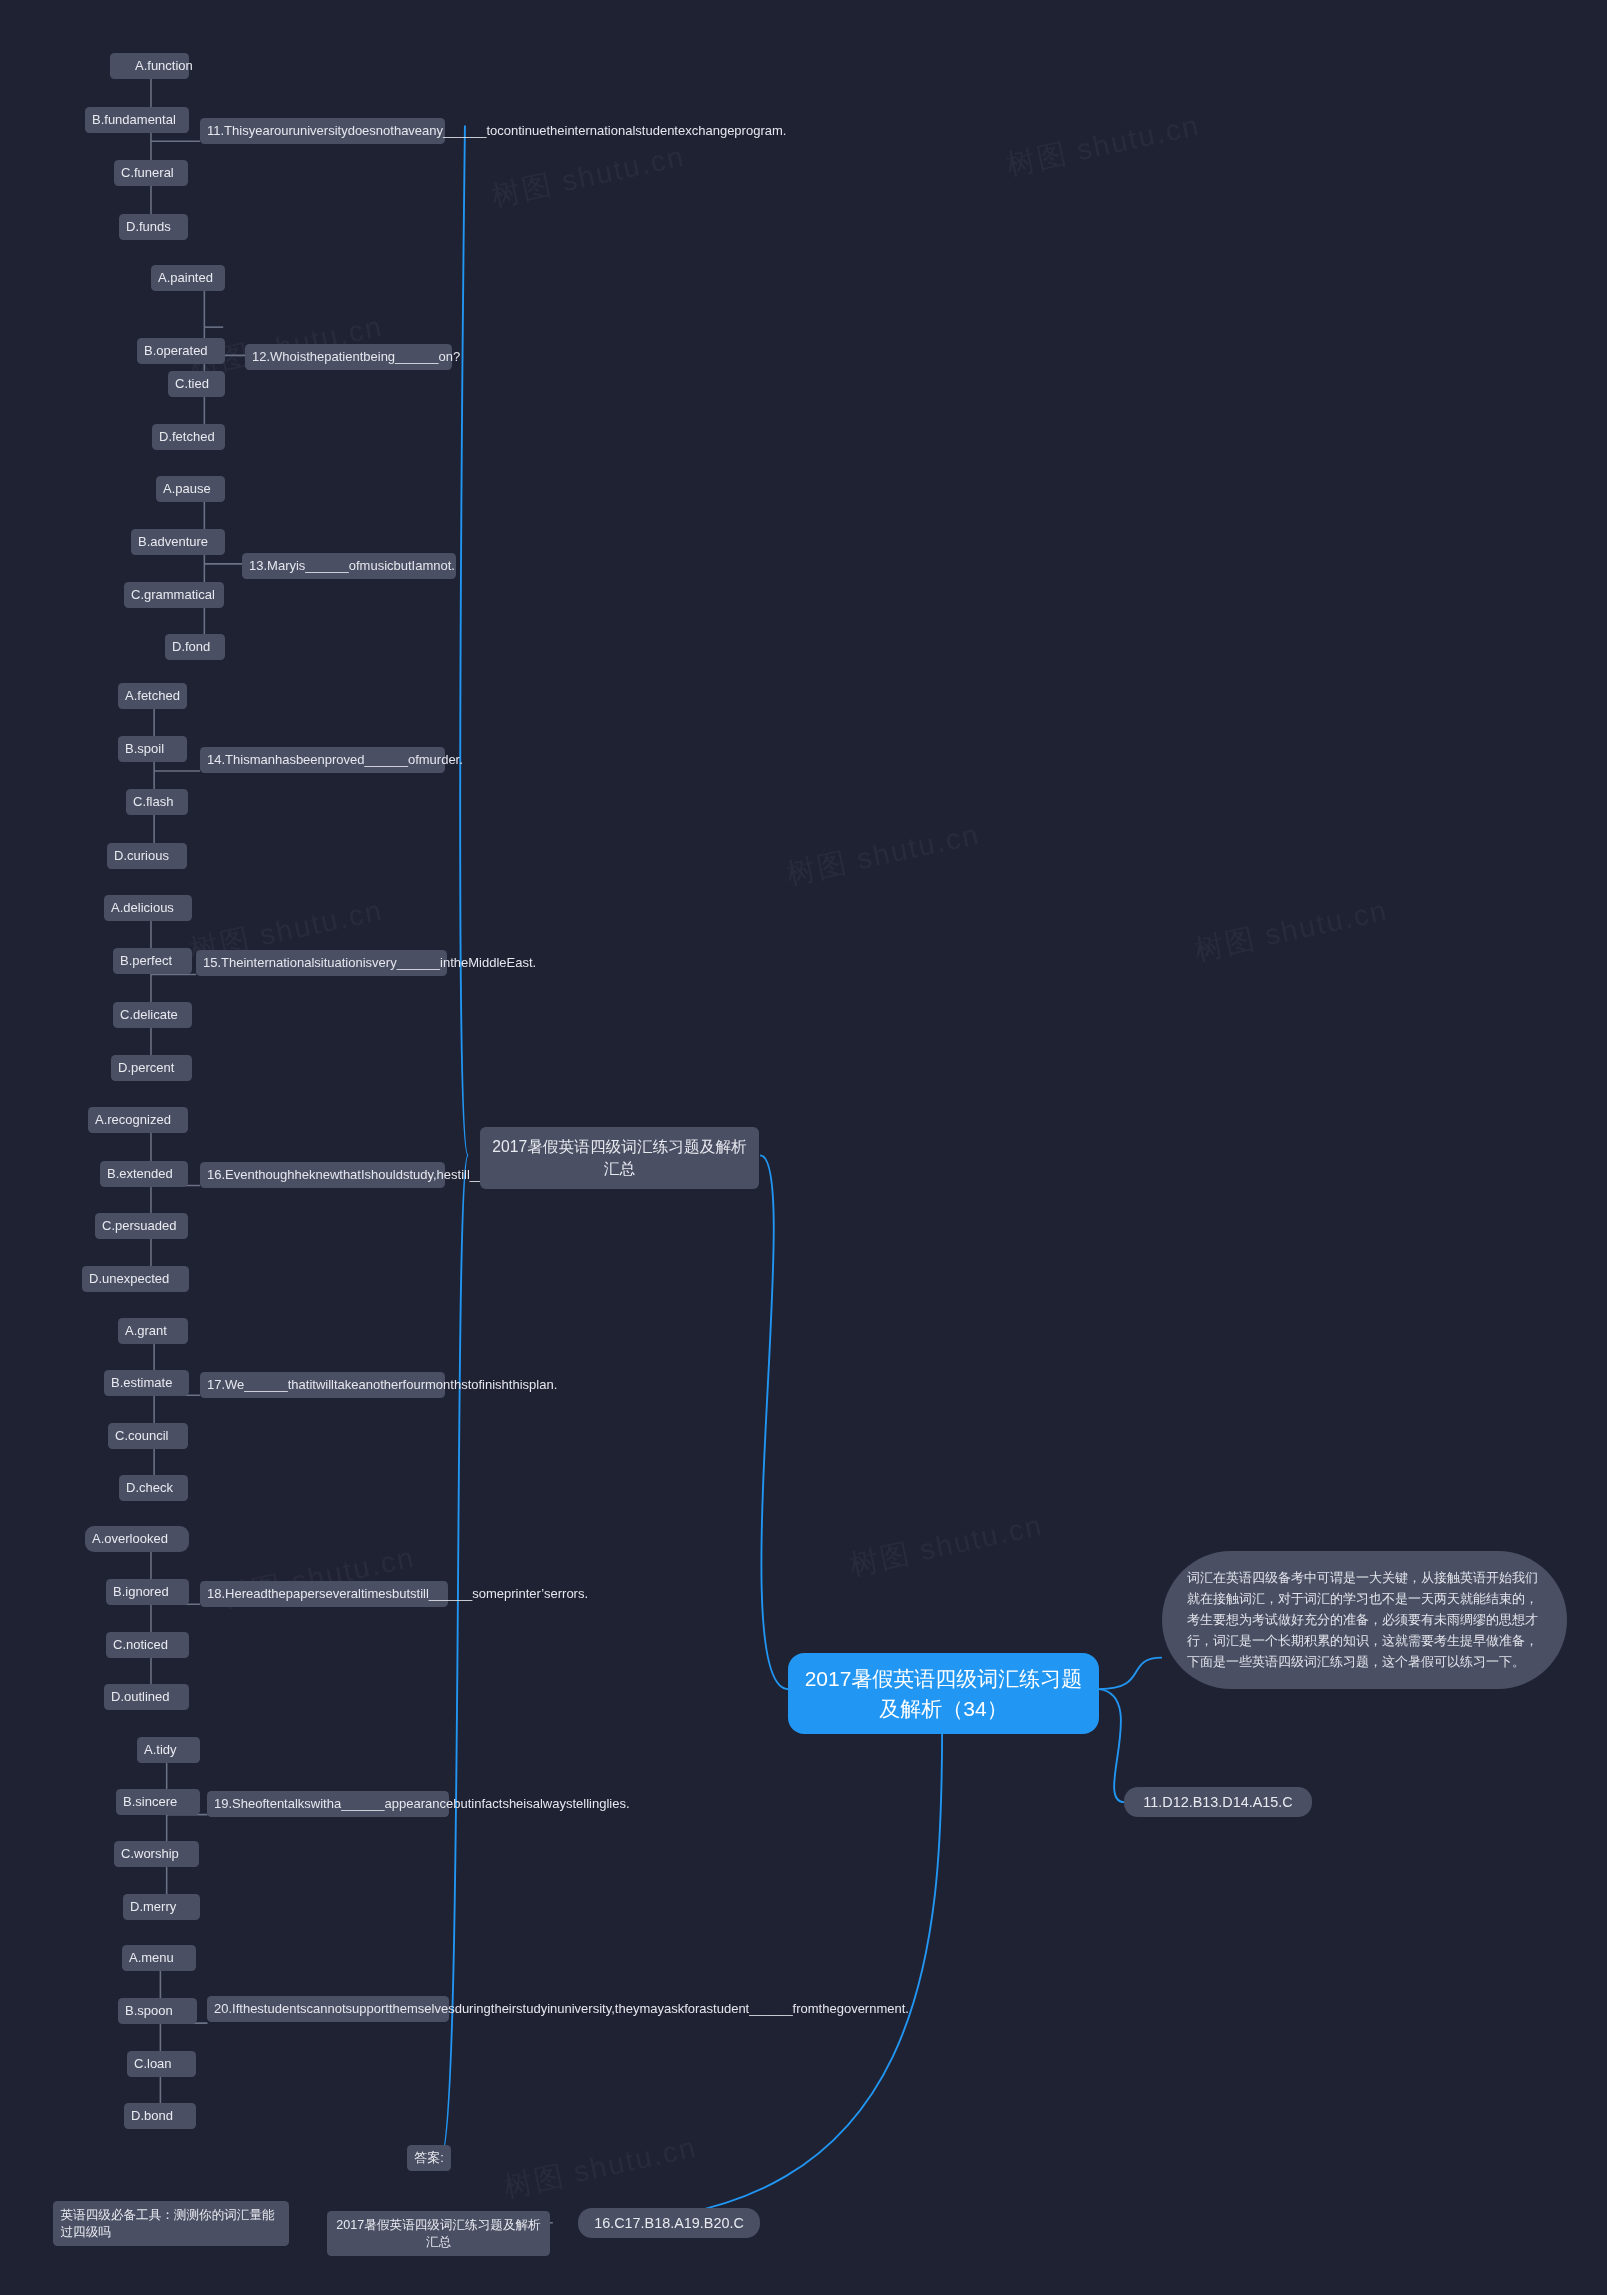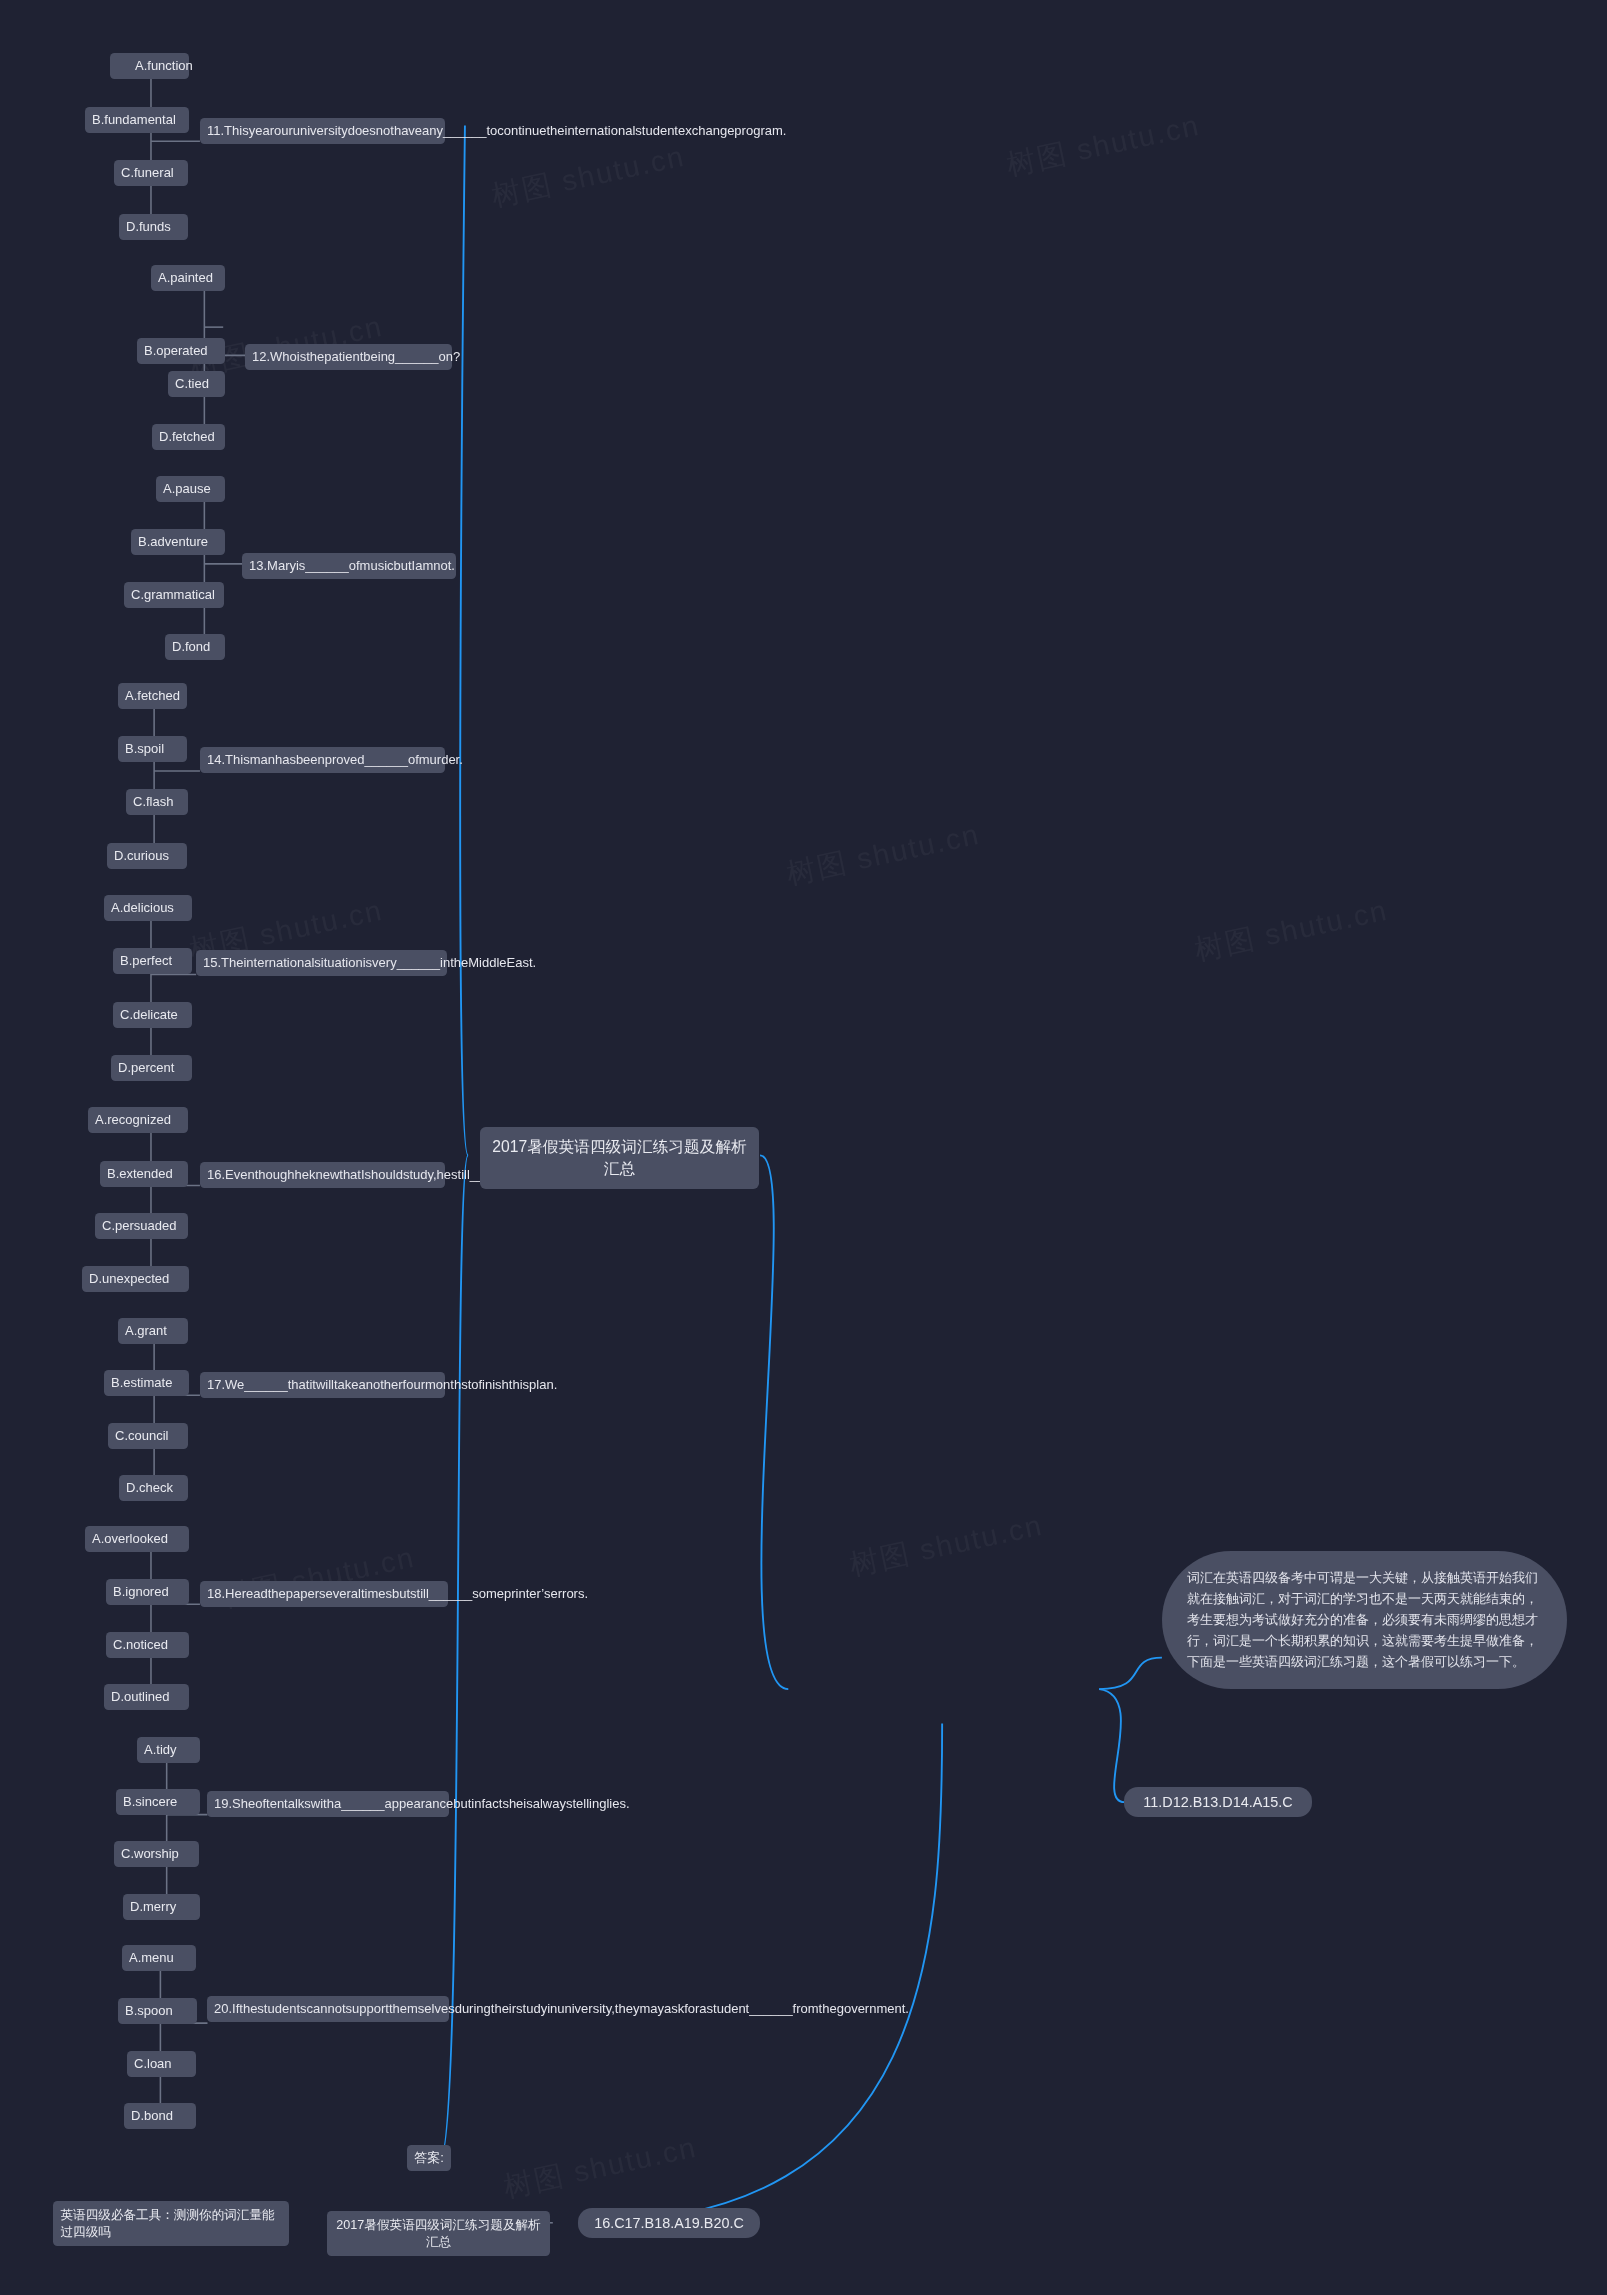--- a/index.html
+++ b/index.html
@@ -159,21 +159,21 @@
   <div class="node leafnode" style="left:95px;top:1213px;width:93px;">C.persuaded</div>
   <div class="node leafnode" style="left:82px;top:1266px;width:107px;">D.unexpected</div>
   <div class="node qnode" style="left:200px;top:1162px;width:245px;">16.EventhoughheknewthatIshouldstudy,hestill______metogotothemovies.</div>
 
   <div class="node leafnode" style="left:118px;top:1318px;width:70px;">A.grant</div>
   <div class="node leafnode" style="left:104px;top:1370px;width:85px;">B.estimate</div>
   <div class="node leafnode" style="left:108px;top:1423px;width:80px;">C.council</div>
   <div class="node leafnode" style="left:119px;top:1475px;width:69px;">D.check</div>
   <div class="node qnode" style="left:200px;top:1372px;width:245px;">17.We______thatitwilltakeanotherfourmonthstofinishthisplan.</div>
 
-  <div class="node leafnode" style="left:85px;top:1526px;width:104px;">A.overlooked</div>
+  <div class="node leafnode" style="left:85px;top:1526px;width:104px;border-radius:9px;">A.overlooked</div>
   <div class="node leafnode" style="left:106px;top:1579px;width:83px;">B.ignored</div>
   <div class="node leafnode" style="left:106px;top:1632px;width:83px;">C.noticed</div>
   <div class="node leafnode" style="left:104px;top:1684px;width:85px;">D.outlined</div>
   <div class="node qnode" style="left:200px;top:1581px;width:248px;">18.Hereadthepaperseveraltimesbutstill______someprinter’serrors.</div>
 
   <div class="node leafnode" style="left:137px;top:1737px;width:63px;">A.tidy</div>
   <div class="node leafnode" style="left:116px;top:1789px;width:84px;">B.sincere</div>
   <div class="node leafnode" style="left:114px;top:1841px;width:85px;">C.worship</div>
   <div class="node leafnode" style="left:123px;top:1894px;width:77px;">D.merry</div>
   <div class="node qnode" style="left:207px;top:1791px;width:242px;">19.Sheoftentalkswitha______appearancebutinfactsheisalwaystellinglies.</div>
@@ -181,20 +181,21 @@
   <div class="node leafnode" style="left:122px;top:1945px;width:74px;">A.menu</div>
   <div class="node leafnode" style="left:118px;top:1998px;width:79px;">B.spoon</div>
   <div class="node leafnode" style="left:127px;top:2051px;width:69px;">C.loan</div>
   <div class="node leafnode" style="left:124px;top:2103px;width:72px;">D.bond</div>
   <div class="node qnode" style="left:207px;top:1996px;width:242px;">20.Ifthestudentscannotsupportthemselvesduringtheirstudyinuniversity,theymayaskforastudent______fromthegovernment.</div>
 
   <div class="node" style="left:407px;top:2145px;width:44px;text-align:center;">答案:</div>
 
   <div class="titlenode" style="left:480px;top:1127px;width:279px;">2017暑假英语四级词汇练习题及解析汇总</div>
 
+  <div class="center" style="left:788px;top:1653px;width:311px;">2017暑假英语四级词汇练习题及解析（34）</div>
 
   <div class="bubble" style="left:1162px;top:1551px;width:405px;">词汇在英语四级备考中可谓是一大关键，从接触英语开始我们就在接触词汇，对于词汇的学习也不是一天两天就能结束的，考生要想为考试做好充分的准备，必须要有未雨绸缪的思想才行，词汇是一个长期积累的知识，这就需要考生提早做准备，下面是一些英语四级词汇练习题，这个暑假可以练习一下。</div>
 
   <div class="anspill" style="left:1124px;top:1787px;width:188px;">11.D12.B13.D14.A15.C</div>
   <div class="anspill" style="left:578px;top:2208px;width:182px;">16.C17.B18.A19.B20.C</div>
 
   <div class="footnode" style="left:53px;top:2201px;width:236px;">英语四级必备工具：测测你的词汇量能过四级吗</div>
   <div class="footnode" style="left:327px;top:2211px;width:223px;text-align:center;">2017暑假英语四级词汇练习题及解析汇总</div>
 
 </div>

